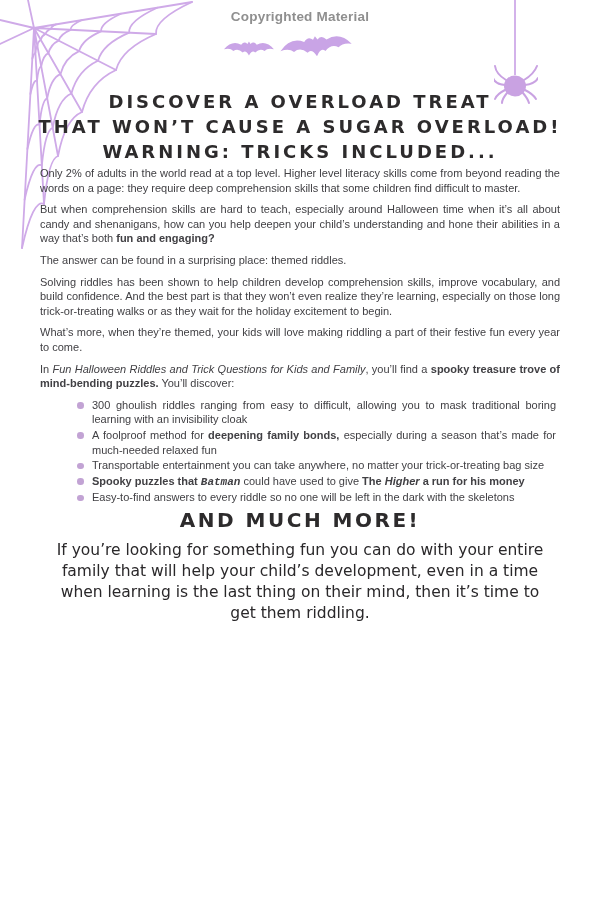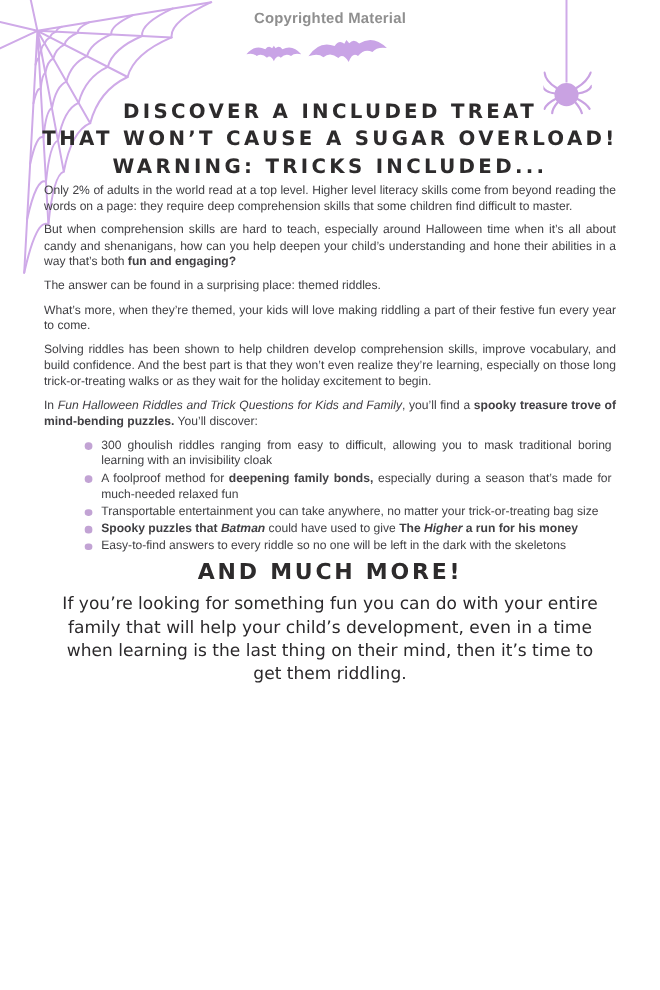--- a/index.html
+++ b/index.html
@@ -88,39 +88,39 @@
         <path d="M31,85 Q41,84 44,78"></path>
       <path d="M31,90 Q39,94 42,99"></path>
         <path d="M29,93 Q34,99 35,103"></path>
     </g>
     <ellipse cx="21" cy="86" rx="11" ry="10.5" fill="#c9a2e2"></ellipse>
   </svg>
 
   <div class="watermark top">Copyrighted Material</div>
 
   <div class="heading">
-    <div>DISCOVER A INCLUDED TREAT</div>
+    <div>DISCOVER A OVERLOAD TREAT</div>
     <div>THAT WON’T CAUSE A SUGAR OVERLOAD!</div>
     <div>WARNING: TRICKS INCLUDED...</div>
   </div>
 
   <div class="body-copy">
     <div>
         <p class="para"><span>Only 2% of adults in the world read at a top level. Higher level literacy skills come from beyond reading the words on a page: they require deep comprehension skills that some children find difficult to master.</span></p>
         <p class="para"><span>But when comprehension skills are hard to teach, especially around Halloween time when it’s all about candy and shenanigans, how can you help deepen your child’s understanding and hone their abilities in a way that’s both </span><span style="font-weight: 700;">fun and engaging?</span></p>
         <p class="para"><span>The answer can be found in a surprising place: themed riddles.</span></p>
+        <p class="para"><span>Solving riddles has been shown to help children develop comprehension skills, improve vocabulary, and build confidence. And the best part is that they won’t even realize they’re learning, especially on those long trick-or-treating walks or as they wait for the holiday excitement to begin.</span></p>
         <p class="para"><span>What’s more, when they’re themed, your kids will love making riddling a part of their festive fun every year to come.</span></p>
-        <p class="para"><span>Solving riddles has been shown to help children develop comprehension skills, improve vocabulary, and build confidence. And the best part is that they won’t even realize they’re learning, especially on those long trick-or-treating walks or as they wait for the holiday excitement to begin.</span></p>
         <p class="para"><span>In </span><span style="font-style: italic;">Fun Halloween Riddles and Trick Questions for Kids and Family</span><span>, you’ll find a </span><span style="font-weight: 700;">spooky treasure trove of mind-bending puzzles.</span><span> You’ll discover:</span></p>
       </div>
     <ul class="bullets" style="--bullet: #c2a3d4;">
         <li><span>300 ghoulish riddles ranging from easy to difficult, allowing you to mask traditional boring learning with an invisibility cloak</span></li>
         <li><span>A foolproof method for </span><span style="font-weight: 700;">deepening family bonds,</span><span> especially during a season that’s made for much-needed relaxed fun</span></li>
         <li><span>Transportable entertainment you can take anywhere, no matter your trick-or-treating bag size</span></li>
-        <li><span style="font-weight: 700;">Spooky puzzles that </span><span style="font-weight: 700; font-style: italic;">Batman</span><span> could have used to give </span><span style="font-weight: 700;">The </span><span style="font-weight: 700; font-style: italic;">Higher</span><span style="font-weight: 700;"> a run for his money</span></li>
+        <li><span style="font-weight: 700;">Spooky puzzles that </span><span style="font-weight: 700; font-style: italic; font-family: Liberation Mono, monospace;">Batman</span><span> could have used to give </span><span style="font-weight: 700;">The </span><span style="font-weight: 700; font-style: italic;">Higher</span><span style="font-weight: 700;"> a run for his money</span></li>
         <li><span>Easy-to-find answers to every riddle so no one will be left in the dark with the skeletons</span></li>
       </ul>
     <div class="amm">AND MUCH MORE!</div>
     <div class="closing">
       <div>If you’re looking for something fun you can do with your entire</div>
       <div>family that will help your child’s development, even in a time</div>
       <div>when learning is the last thing on their mind, then it’s time to</div>
       <div>get them riddling.</div>
     </div>
   </div>

